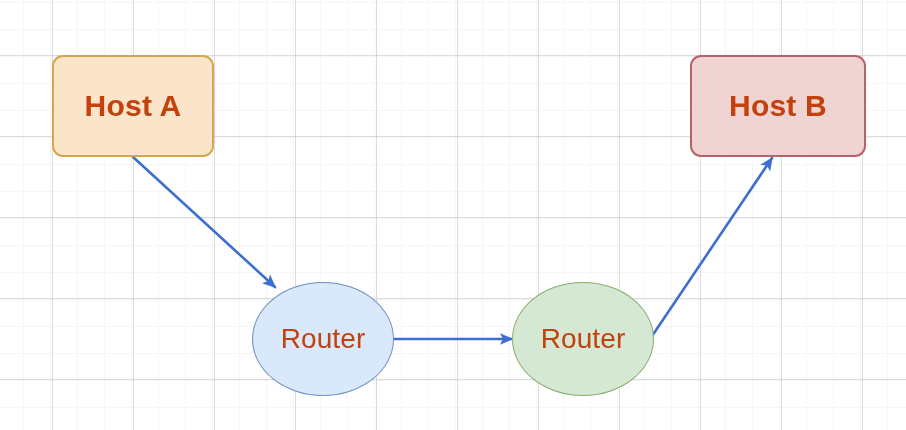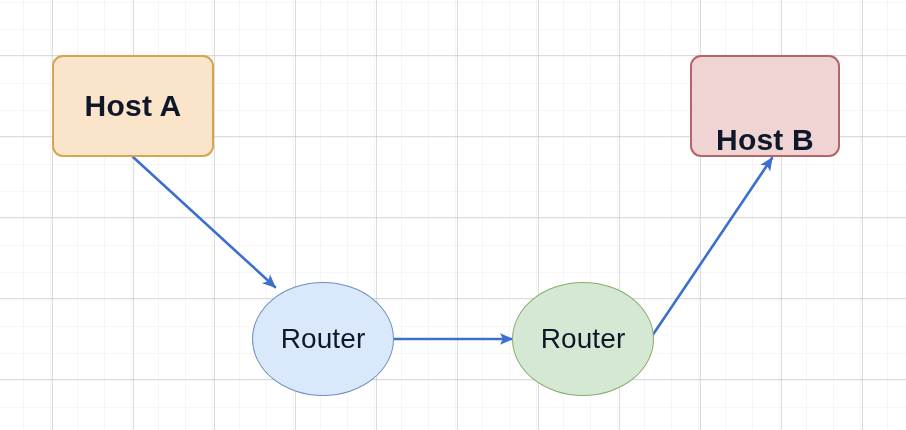--- a/index.html
+++ b/index.html
@@ -27,21 +27,21 @@
 
   .node {
     position: absolute;
     box-sizing: border-box;
     display: flex;
     align-items: center;
     justify-content: center;
     pointer-events: auto;
   }
   .node-label {
-    color: #0f172a;
+    color: #c2410c;
     line-height: 1;
     white-space: nowrap;
     user-select: none;
   }
   .host-box {
     border-style: solid;
     border-width: 2px;
     border-radius: 11px;
   }
   .host-box .node-label {
@@ -103,19 +103,19 @@
     <div class="node router-ellipse" style="left:252px; top:282px; width:142px; height:114px;
                 background:#dae8fc; border-color:#7090bf;">
       <span class="node-label">Router</span>
     </div>
 
     <div class="node router-ellipse" style="left:512px; top:282px; width:142px; height:114px;
                 background:#d5e8d4; border-color:#88ad6a;">
       <span class="node-label">Router</span>
     </div>
 
-    <div class="node host-box" style="left:690px; top:55px; width:150px; height:102px;
-                background:#f0d4d4; border-color:#b5646a;align-items:flex-end;">
+    <div class="node host-box" style="left:690px; top:55px; width:176px; height:102px;
+                background:#f0d4d4; border-color:#b5646a;">
       <span class="node-label">Host B</span>
     </div>
 
   </div>
 </div>
 
 </body></html>

